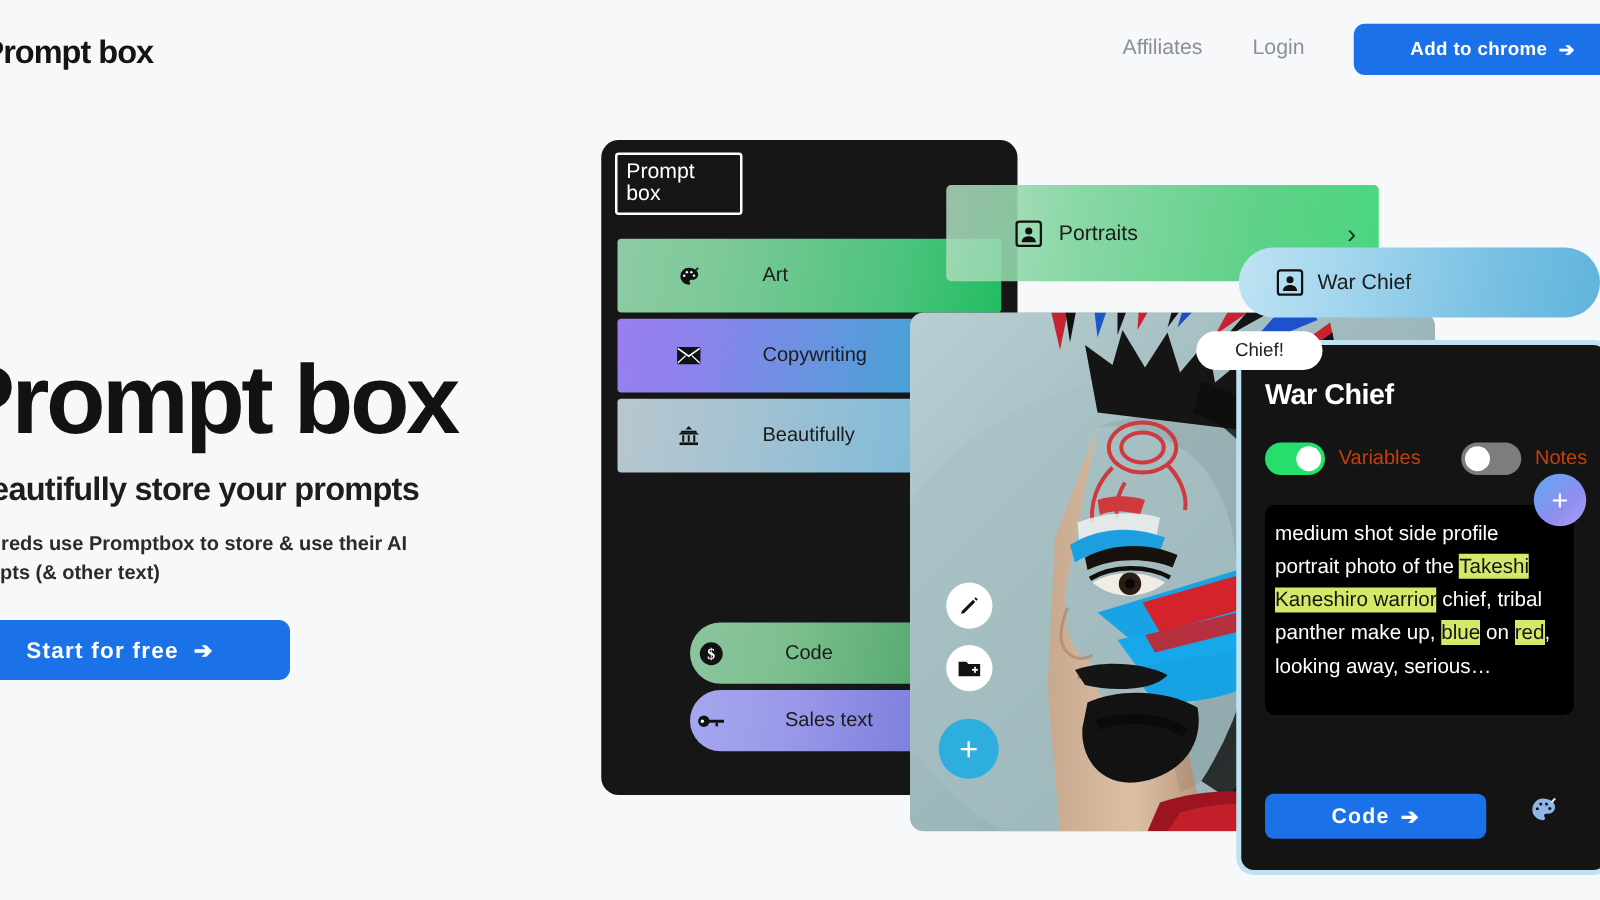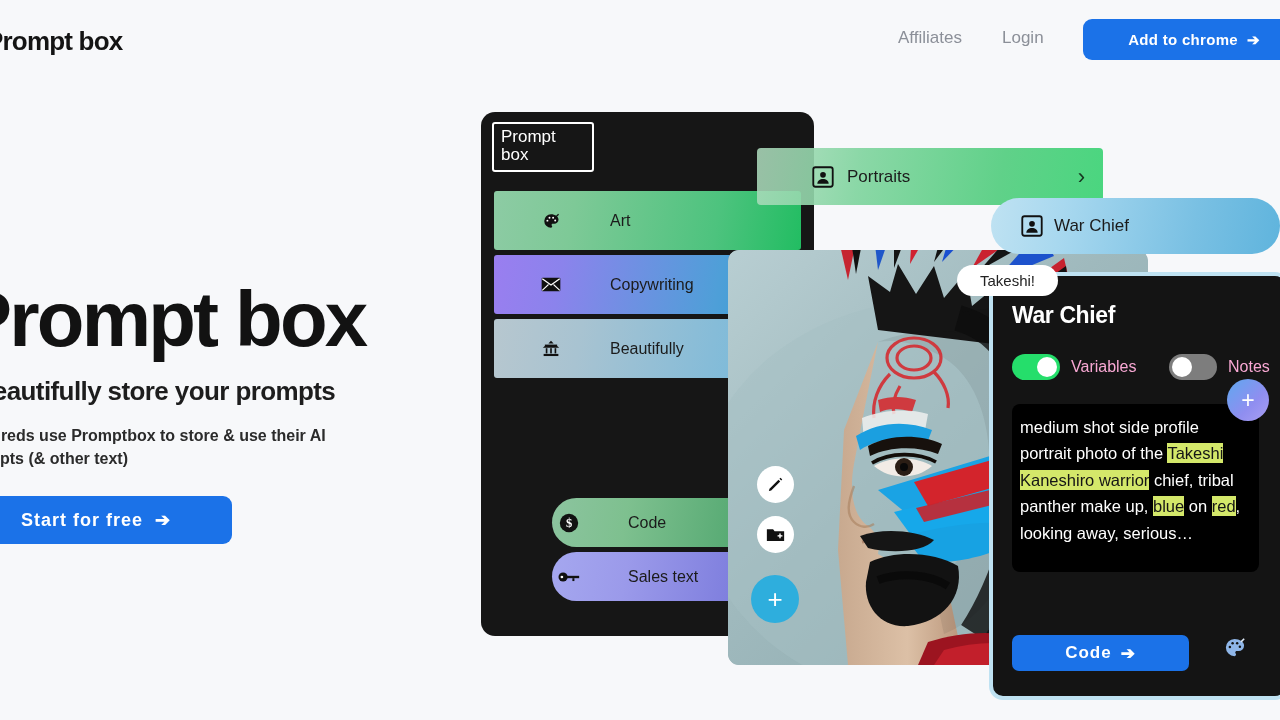--- a/index.html
+++ b/index.html
@@ -113,21 +113,21 @@
     display:flex; align-items:center; justify-content:center;
     cursor:pointer; z-index:16;
   }
   #fab-edit   { left:757px; top:466px; width:37px; height:37px; background:#fff; }
   #fab-folder { left:757px; top:516px; width:37px; height:37px; background:#fff; }
   #fab-add    { left:751px; top:575px; width:48px; height:48px; background:#2eaedd;
                 color:#fff; font-size:26px; font-weight:300; }
 
   
   #portraits-row {
-    position:absolute; left:757px; top:148px; width:346px; height:57px;
+    position:absolute; left:757px; top:148px; width:346px; height:77px;
     border-radius:4px;
     background:linear-gradient(100deg,rgba(175,220,190,0.86) 0%,
                rgba(130,213,160,0.93) 30%,#60d189 70%,#4ad67f 100%);
     display:flex; align-items:center; z-index:20;
     cursor:pointer;
   }
   #portraits-icon { position:absolute; left:55px; display:flex; align-items:center; }
   #portraits-label{ position:absolute; left:90px; font-size:17px; color:#1b1b1b; }
   #portraits-chevron { position:absolute; right:18px; font-size:22px; color:#17341f; font-weight:300; }
 
@@ -174,21 +174,21 @@
     width:48px; height:26px; border-radius:14px; position:relative; cursor:pointer;
   }
   .toggle.on  { background:#25de6b; }
   .toggle.off { background:#7d7d7d; }
   .toggle .knob {
     position:absolute; top:3px; width:20px; height:20px;
     border-radius:50%; background:#fff;
   }
   .toggle.on  .knob { left:25px; }
   .toggle.off .knob { left:3px; }
-  .toggle-label { font-size:16px; color:#f9a8d4; }
+  .toggle-label { font-size:16px; color:#c2410c; }
 
   #detail-plus {
     position:absolute; left:1227px; top:379px; width:42px; height:42px;
     border-radius:50%;
     background:linear-gradient(135deg,#5fa8f0 0%,#8f8ef0 60%,#a99ef2 100%);
     color:#fff; font-size:23px; font-weight:300;
     display:flex; align-items:center; justify-content:center;
     z-index:45; cursor:pointer;
   }
 
@@ -443,21 +443,21 @@
   <span id="warchief-icon">
     <svg width="22" height="22" viewBox="0 0 24 24">
       <rect x="1.4" y="1.4" width="21.2" height="21.2" rx="2.4" fill="none" stroke="#111" stroke-width="2"></rect>
       <circle cx="12" cy="9.6" r="3.1" fill="#111"></circle>
       <path d="M5.8 19.4c0-3.4 2.8-5.2 6.2-5.2s6.2 1.8 6.2 5.2z" fill="#111"></path>
     </svg>
   </span>
   <span id="warchief-label">War Chief</span>
 </div>
 
-<div id="copied-tooltip">Takeshi!</div>
+<div id="copied-tooltip">Chief!</div>
 
 <div id="detail-panel">
   <div id="detail-title">War Chief</div>
 
   <div class="toggle-group" id="tg-variables">
     <div class="toggle on">
       <div class="knob"></div>
     </div>
     <span class="toggle-label">Variables</span>
   </div>

